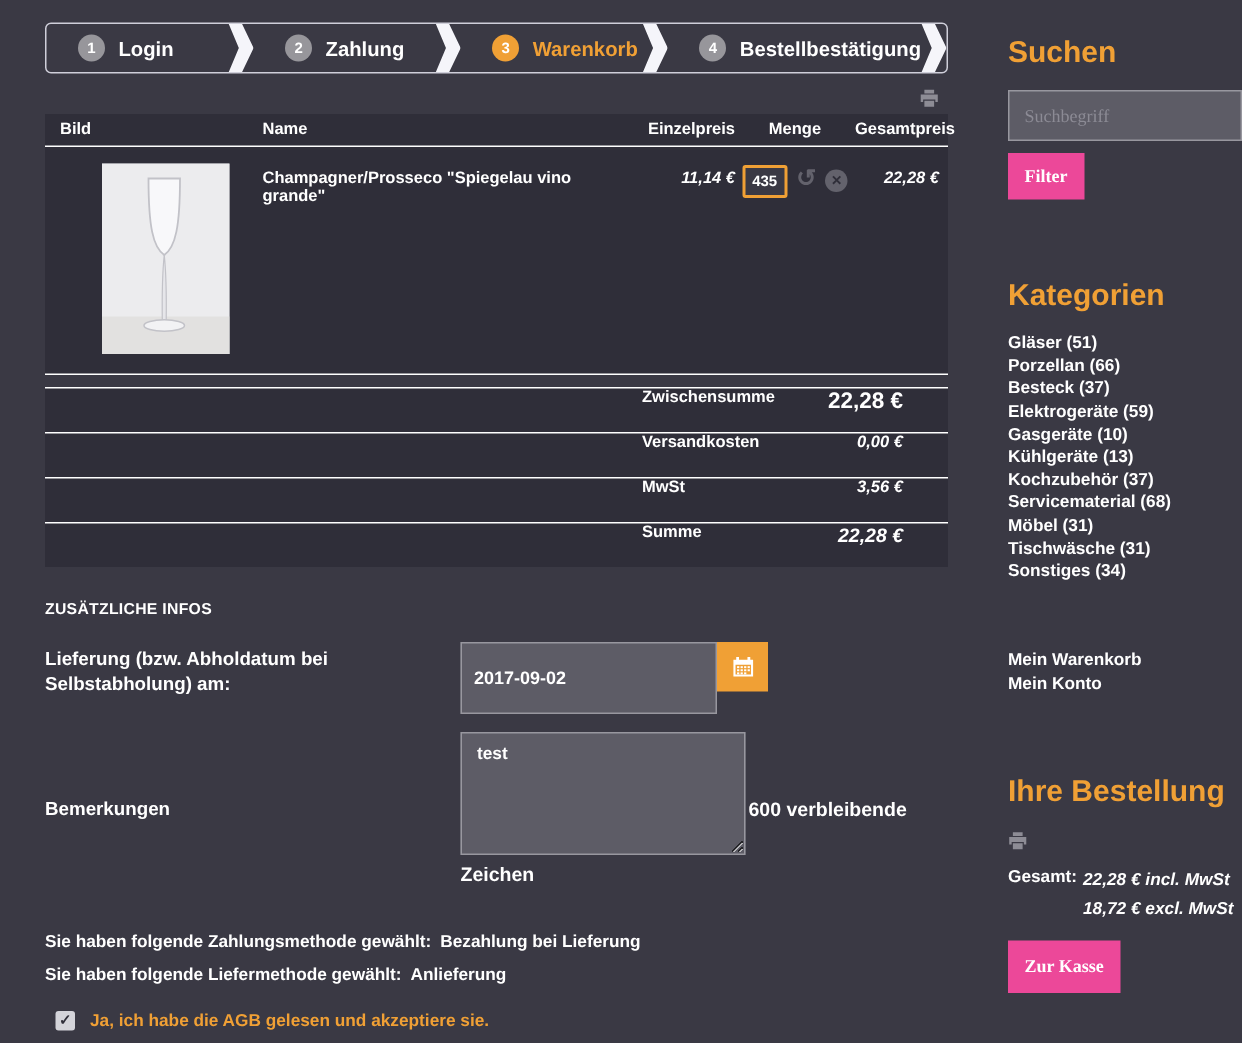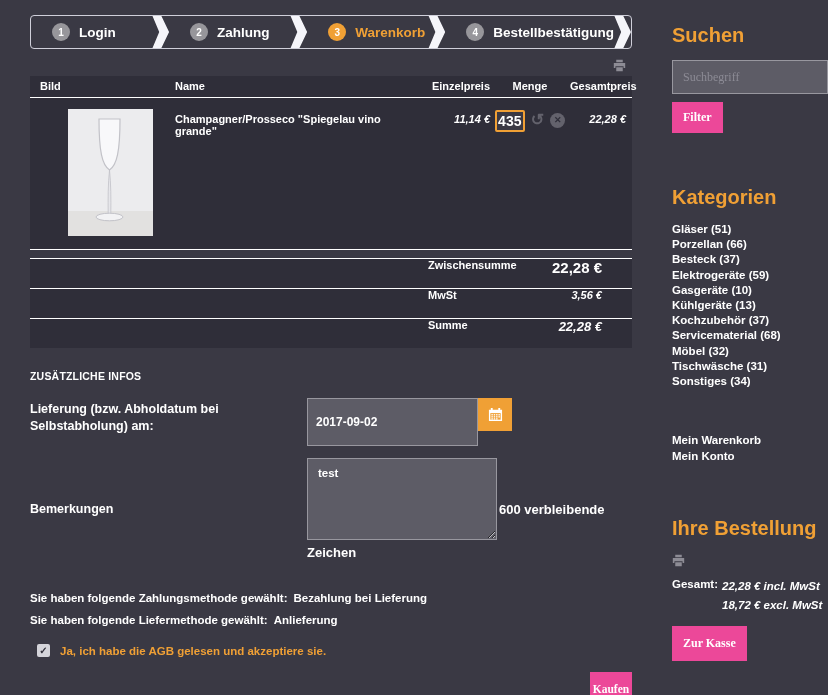--- a/index.html
+++ b/index.html
@@ -50,21 +50,21 @@
   .col-gesamt { width:62px; text-align:right; padding-right:6px; }
   .trow { display:flex; padding:11px 0 13px; align-items:flex-start; }
   .product-img {
     width:85px; height:127px; margin-left:28px; background:#ECECEE; display:block;
   }
   .prod-name { font-weight:bold; padding-top:4px; }
   .price { font-style:italic; font-weight:bold; padding-top:4px; }
   .menge-cell { display:flex; align-items:flex-start; justify-content:center; gap:6px; padding-top:1px; }
   .qty-input {
     width:30px; height:22px; background:#3A3944; border:2px solid #F0A035;
-    color:#fff; font-family:"Liberation Sans",sans-serif; font-size:14px;
+    color:#fff; font-family:"Liberation Sans",sans-serif; font-size:10px;
     font-weight:bold; text-align:center; border-radius:2px;
   }
   .refresh-icon { color:#63626C; font-size:16px; font-weight:bold; line-height:20px; cursor:pointer; }
   .remove-icon {
     width:15px; height:15px; border-radius:50%; background:#63626C; margin-top:3px;
     color:#2F2E39; font-size:9px; font-weight:bold; text-align:center; line-height:15px; cursor:pointer;
   }
 
   
   .summary { margin-top:8px; }
@@ -204,20 +204,24 @@
           <span class="remove-icon">✕</span>
         </span>
         <span class="col-gesamt price">22,28 €</span>
       </div>
     </div>
 
     <div class="summary">
       <div class="srow">
         <span class="slabel">Zwischensumme</span>
         <span class="svalue sv-big">22,28 €</span>
+      </div>
+      <div class="srow">
+        <span class="slabel">Versandkosten</span>
+        <span class="svalue sv-italic">0,00 €</span>
       </div>
       <div class="srow">
         <span class="slabel">MwSt</span>
         <span class="svalue sv-italic">3,56 €</span>
       </div>
       <div class="srow">
         <span class="slabel">Summe</span>
         <span class="svalue sv-italic-big">22,28 €</span>
       </div>
     </div>
@@ -286,21 +290,21 @@
     <div class="sb-heading cat-heading">Kategorien</div>
     <ul class="cat-list">
       <li>Gläser (51)</li>
       <li>Porzellan (66)</li>
       <li>Besteck (37)</li>
       <li>Elektrogeräte (59)</li>
       <li>Gasgeräte (10)</li>
       <li>Kühlgeräte (13)</li>
       <li>Kochzubehör (37)</li>
       <li>Servicematerial (68)</li>
-      <li>Möbel (32)</li>
+      <li>Möbel (31)</li>
       <li>Tischwäsche (31)</li>
       <li>Sonstiges (34)</li>
     </ul>
 
     <div class="sb-links">
       <div class="sb-link">Mein Warenkorb</div>
       <div class="sb-link">Mein Konto</div>
     </div>
 
     <div class="sb-heading order-heading">Ihre Bestellung</div>

